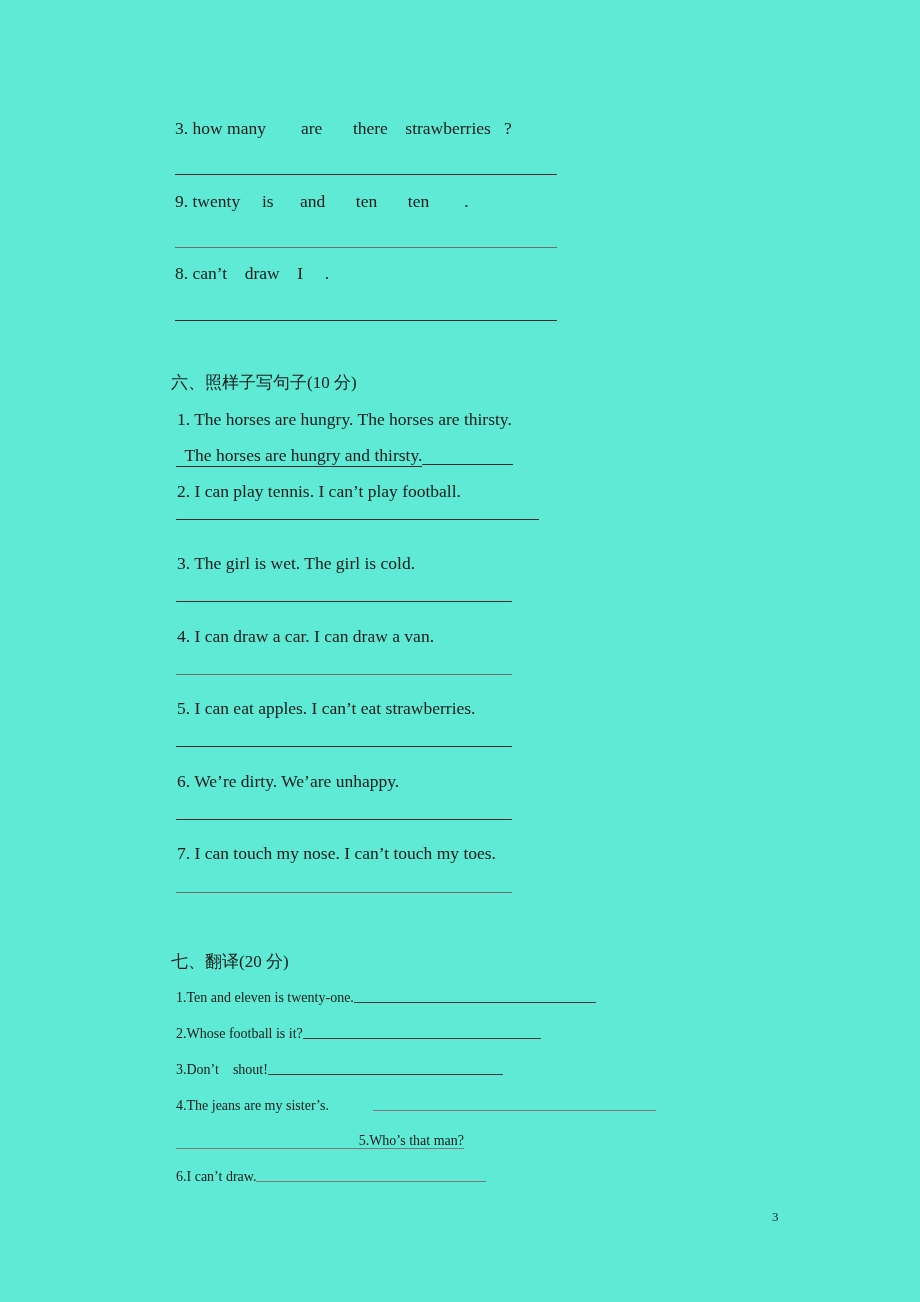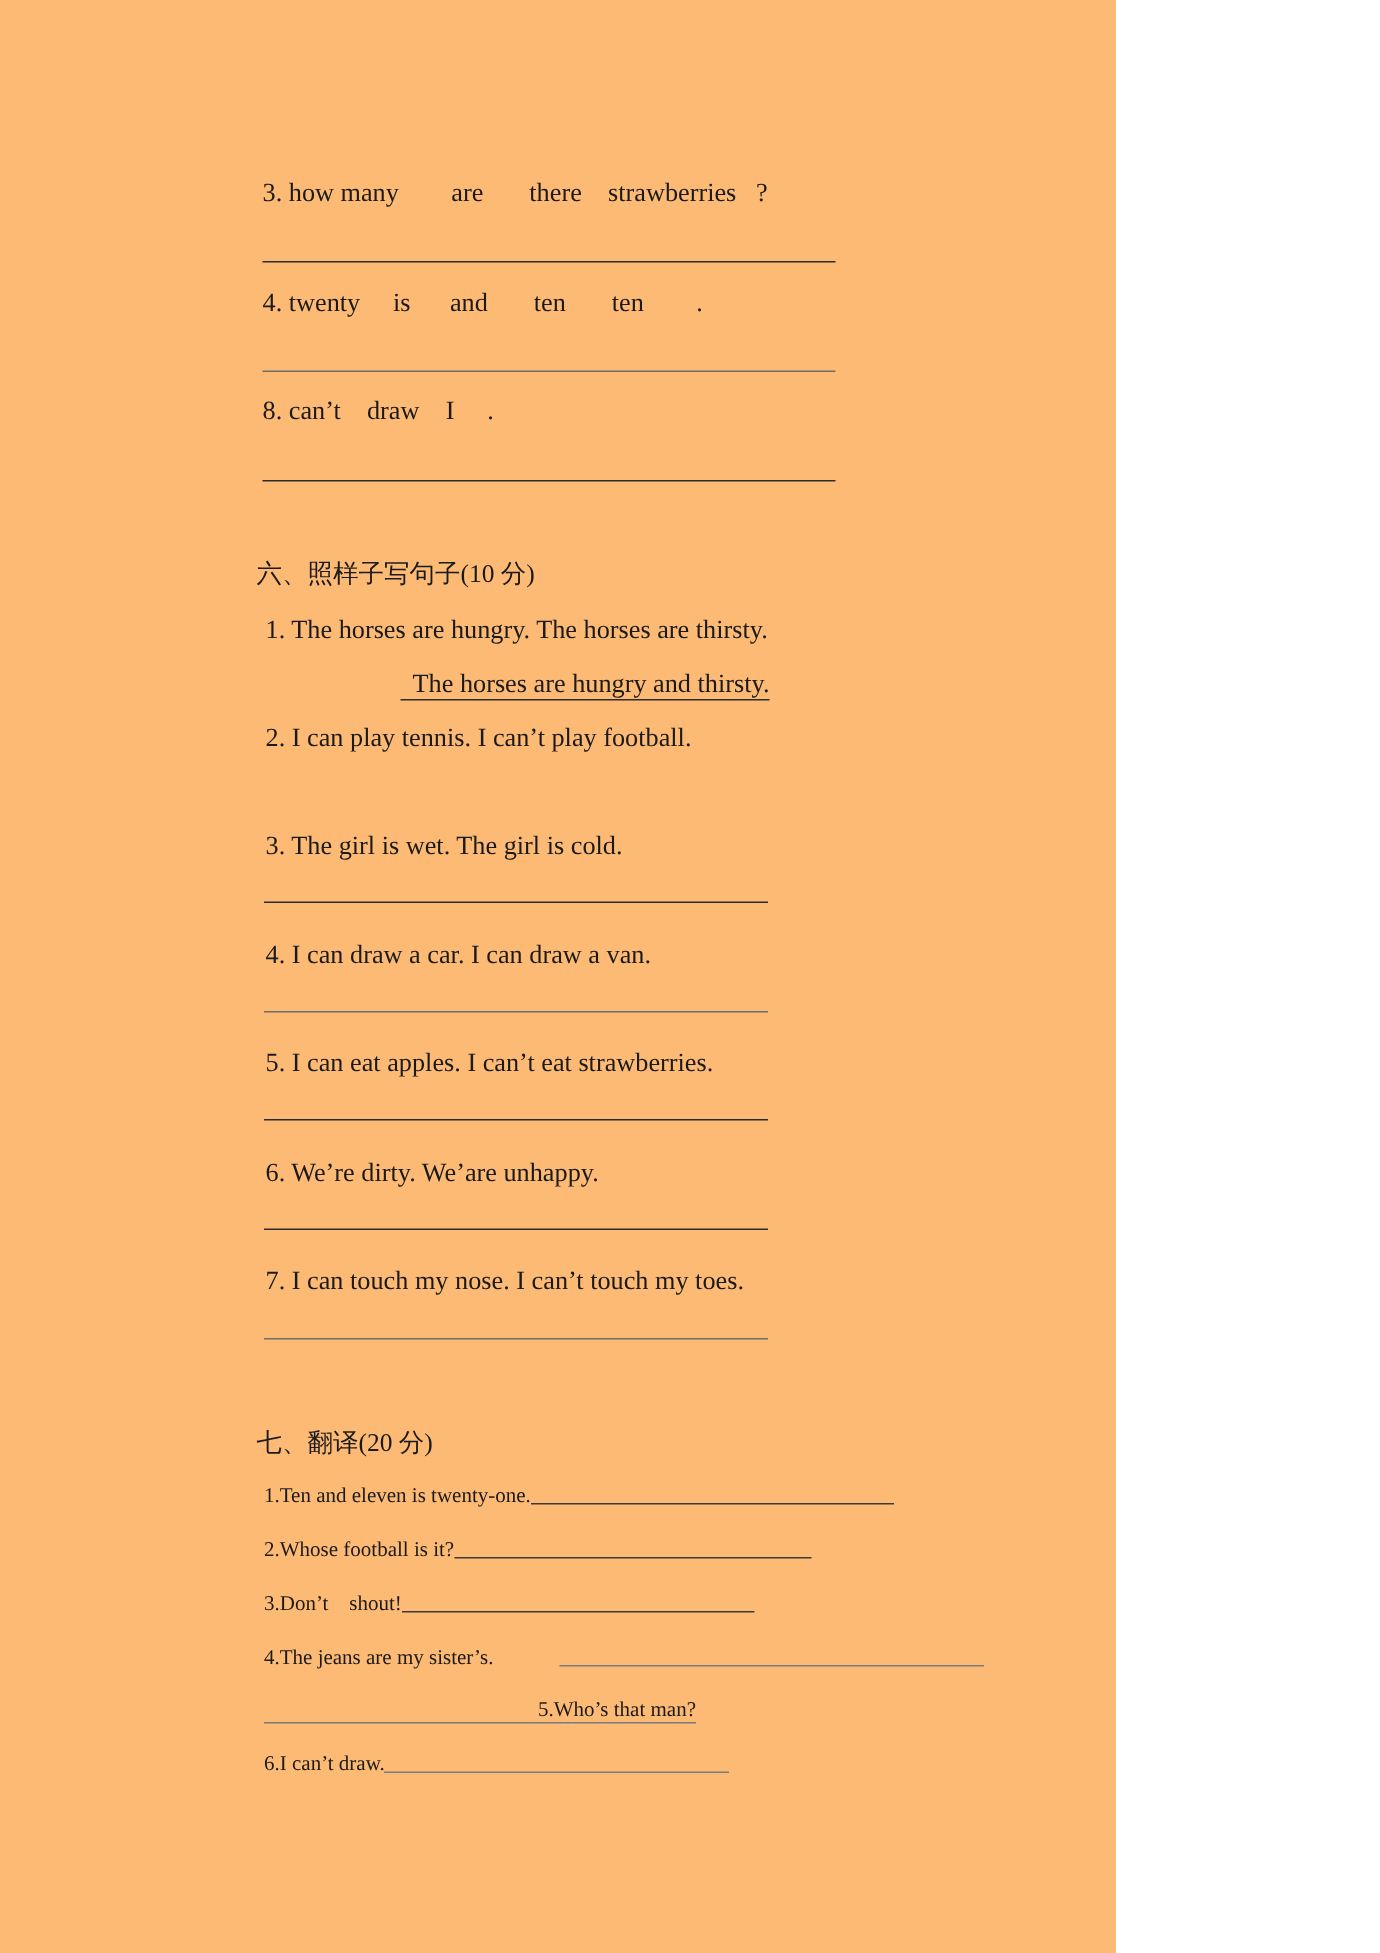--- a/index.html
+++ b/index.html
@@ -7,23 +7,23 @@
     margin: 0;
     padding: 0;
     background: #ffffff;
   }
   body {
     font-family: "Liberation Serif", "DejaVu Serif", serif;
     color: #000000;
   }
   .page {
     position: relative;
-    width: 744px;
+    width: 920px;
     height: 1302px;
-    background: #fdba74;
+    background: #5eead4;
     overflow: hidden;
   }
 
   
   .txt {
     position: absolute;
     font-size: 17.5px;
     line-height: 1;
     white-space: pre;
     color: #1a1a1a;
@@ -54,21 +54,20 @@
     line-height: 1;
     white-space: pre;
     color: #1a1a1a;
   }
 
   
   .answer-wrap {
     position: absolute;
     display: flex;
     align-items: flex-end;
-    flex-direction: column;
   }
   .answer-wrap .answer-text {
     font-size: 17.5px;
     line-height: 1;
     white-space: pre;
     color: #1a1a1a;
   }
   .answer-wrap .answer-rule {
     flex: 1 1 auto;
     height: 0;
@@ -111,21 +110,21 @@
 </head>
 <body>
 
 <div class="page">
 
   <div>
 
     <div class="scramble" style="left:175px; top:120px;">3. how many        are       there    strawberries   ?</div>
     <div class="rule" style="left:175px; top:174px; width:382px;"></div>
 
-    <div class="scramble" style="left:175px; top:193px;">4. twenty     is      and       ten       ten        .</div>
+    <div class="scramble" style="left:175px; top:193px;">9. twenty     is      and       ten       ten        .</div>
     <div class="rule soft" style="left:175px; top:247px; width:382px;"></div>
 
     <div class="scramble" style="left:175px; top:265px;">8. can’t    draw    I     .</div>
     <div class="rule" style="left:175px; top:320px; width:382px;"></div>
 
   </div>
 
   <div>
 
     <div class="heading" style="left:171px; top:374px;">六、照样子写句子(10 分)</div>

